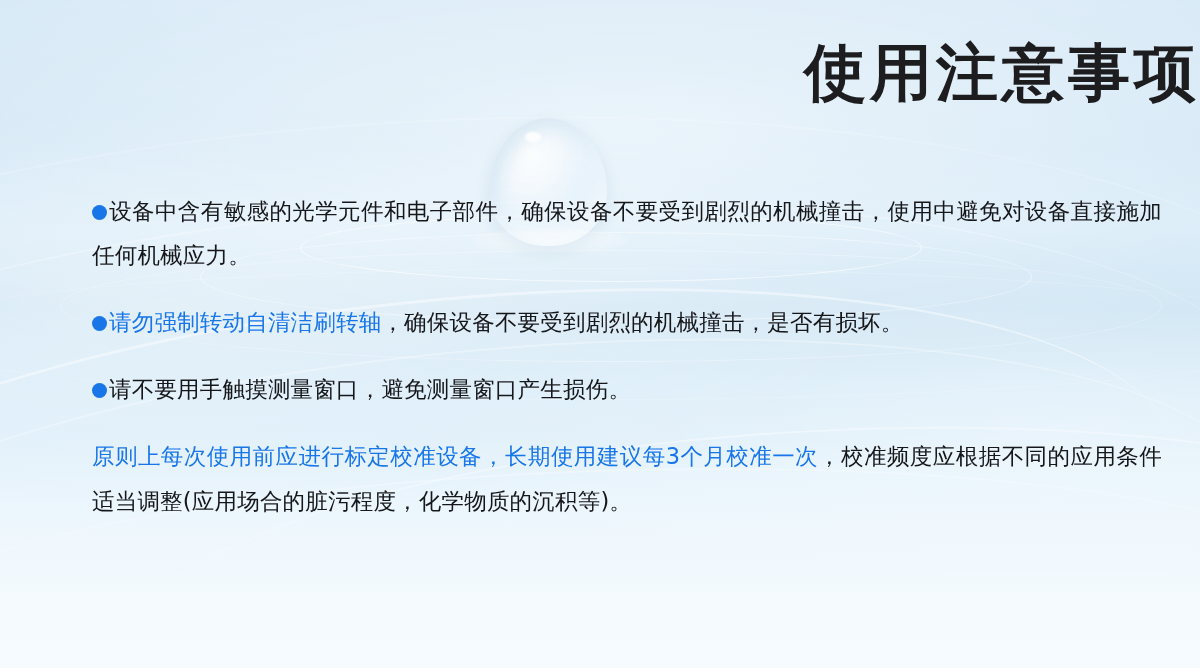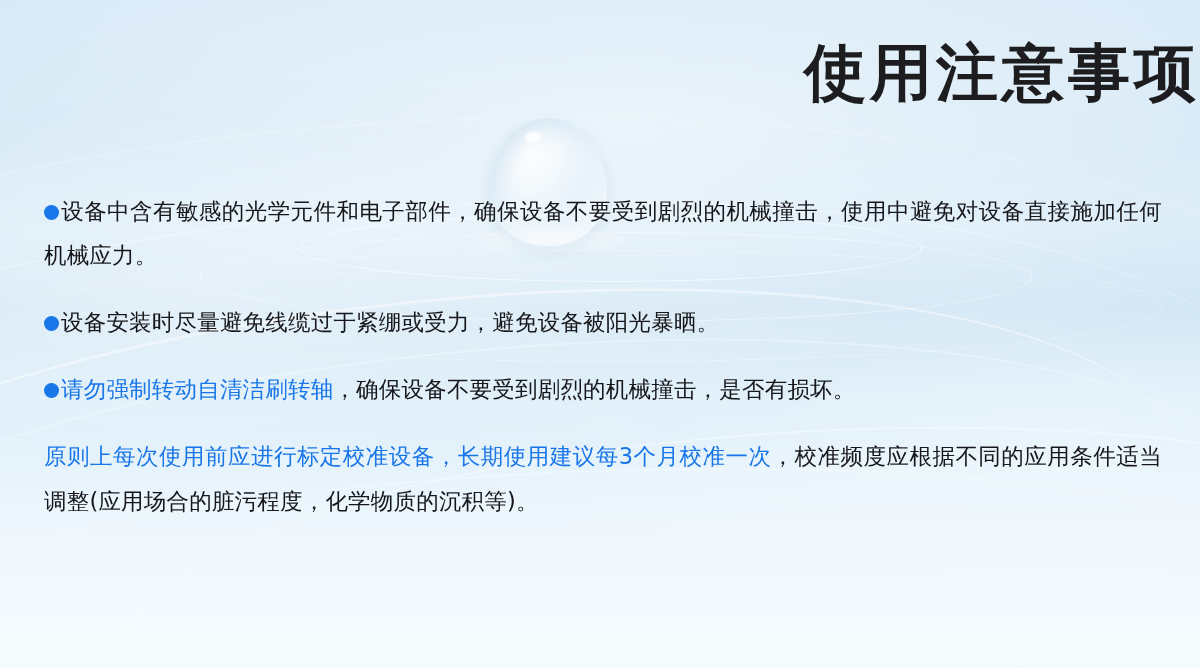--- a/index.html
+++ b/index.html
@@ -158,20 +158,21 @@
   }
 
   .note {
     font-size: 22.5px;
     line-height: 44.5px;
     color: #16171a;
     text-align: justify;
     text-justify: inter-ideograph;
     letter-spacing: 0.2px;
     text-indent: 0;
+    margin-left: 48px;
   }
 
   .bullet {
     display: inline-block;
     width: 15px;
     height: 15px;
     border-radius: 50%;
     background: #1876e8;
     margin-right: 2px;
     position: relative;
@@ -207,28 +208,28 @@
   <div class="content">
 
     <div class="title">使用注意事项</div>
 
     <div class="notes">
 
       <p class="note">
         <span class="bullet"></span><span>设备中含有敏感的光学元件和电子部件，确保设备不要受到剧烈的机械撞击，使用中避免对设备直接施加任何机械应力。</span>
       </p>
 
-      <p class="note">
-        <span class="bullet"></span><span>设备安装时尽量避免线缆过于紧绷或受力，避免设备被阳光暴晒。</span>
-      </p>
 
       <p class="note">
         <span class="bullet"></span><span class="hl">请勿强制转动自清洁刷转轴</span><span>，确保设备不要受到剧烈的机械撞击，是否有损坏。</span>
       </p>
 
+      <p class="note">
+        <span class="bullet"></span><span>请不要用手触摸测量窗口，避免测量窗口产生损伤。</span>
+      </p>
 
 
       <p class="note">
         <span class="hl">原则上每次使用前应进行标定校准设备，长期使用建议每3个月校准一次</span><span>，校准频度应根据不同的应用条件适当调整(应用场合的脏污程度，化学物质的沉积等)。</span>
       </p>
 
     </div>
   </div>
 </div>
 

